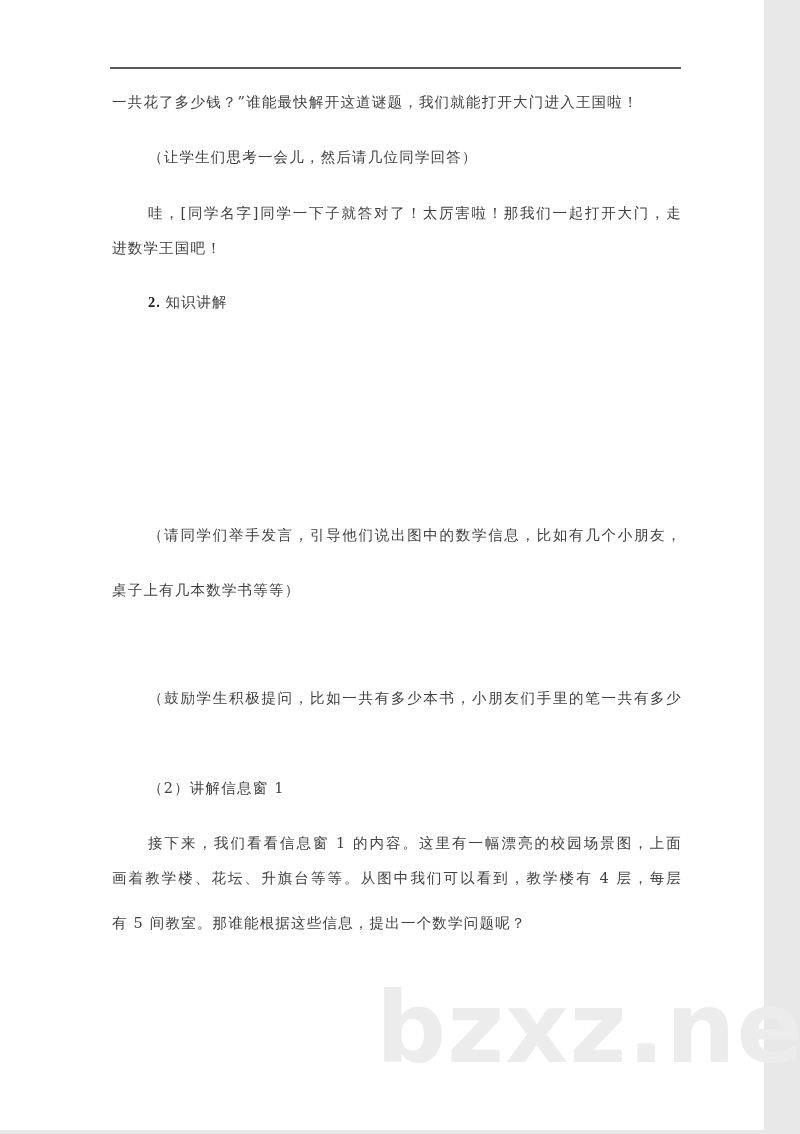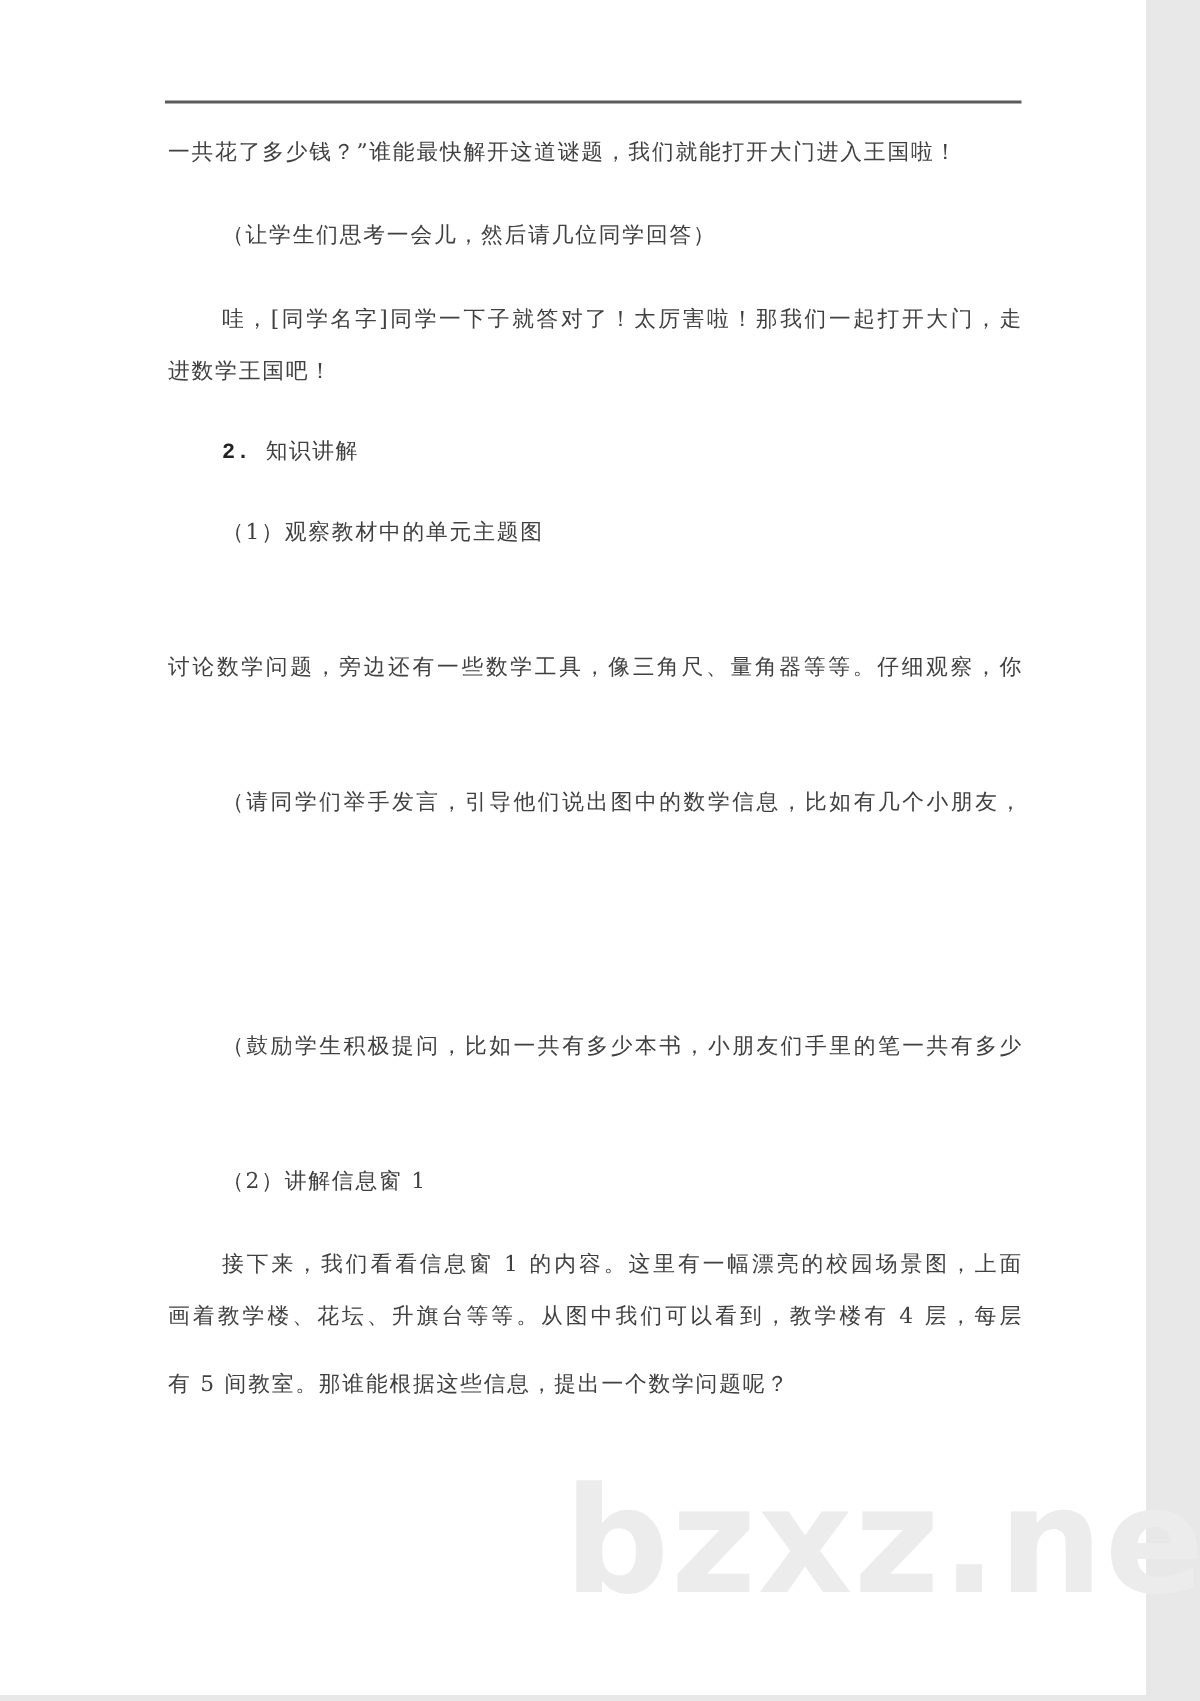--- a/index.html
+++ b/index.html
@@ -17,21 +17,21 @@
     position: absolute; left: 110px; top: 67px; width: 571px; height: 2px;
     background: #5a5a5a;
   }
   .line {
     position: absolute; left: 112px; width: 570px;
     font-size: 14.5px; line-height: 20px; letter-spacing: 1.2px;
     white-space: nowrap; color: #404040;
   }
   .line.justify { text-align: justify; text-align-last: justify; }
   .line.indent { left: 148px; width: 534px; }
-  .line.heading { font-family: Liberation Mono, monospace; letter-spacing: 1px; }
+  .line.heading { font-family: Liberation Serif, serif; letter-spacing: 1px; }
   .line.heading .num { font-weight: bold; color: #222; }
   .watermark {
     position: absolute; left: 376px; top: 978px;
     font-family: "DejaVu Sans", "Liberation Sans", sans-serif;
     font-weight: bold; font-size: 98px; letter-spacing: 1px;
     color: #ececec; line-height: 100px; white-space: nowrap;
   }
 </style>
 </head>
 <body>
@@ -42,23 +42,22 @@
   <div class="line" style="top:92px">一共花了多少钱？”谁能最快解开这道谜题，我们就能打开大门进入王国啦！</div>
   <div class="line indent" style="top:147px">（让学生们思考一会儿，然后请几位同学回答）</div>
   <div class="line indent justify" style="top:203px">哇，[同学名字]同学一下子就答对了！太厉害啦！那我们一起打开大门，走</div>
   <div class="line" style="top:238px">进数学王国吧！</div>
 
   <div class="line indent heading" style="top:292px">
     <span class="num">2.</span>
     <span>知识讲解</span>
   </div>
 
-  <div class="line indent" style="top:345px">（1）观察教材中的单元主题图</div>
-  <div class="line justify" style="top:435px">讨论数学问题，旁边还有一些数学工具，像三角尺、量角器等等。仔细观察，你</div>
   <div class="line indent justify" style="top:525px">（请同学们举手发言，引导他们说出图中的数学信息，比如有几个小朋友，</div>
+  <div class="line" style="top:580px">桌子上有几本数学书等等）</div>
   <div class="line indent justify" style="top:688px">（鼓励学生积极提问，比如一共有多少本书，小朋友们手里的笔一共有多少</div>
   <div class="line indent" style="top:778px">（2）讲解信息窗 1</div>
   <div class="line indent justify" style="top:833px">接下来，我们看看信息窗 1 的内容。这里有一幅漂亮的校园场景图，上面</div>
   <div class="line justify" style="top:868px">画着教学楼、花坛、升旗台等等。从图中我们可以看到，教学楼有 4 层，每层</div>
   <div class="line" style="top:913px">有 5 间教室。那谁能根据这些信息，提出一个数学问题呢？</div>
 
   <div class="watermark">bzxz.net</div>
 </div>
 
 </body></html>

